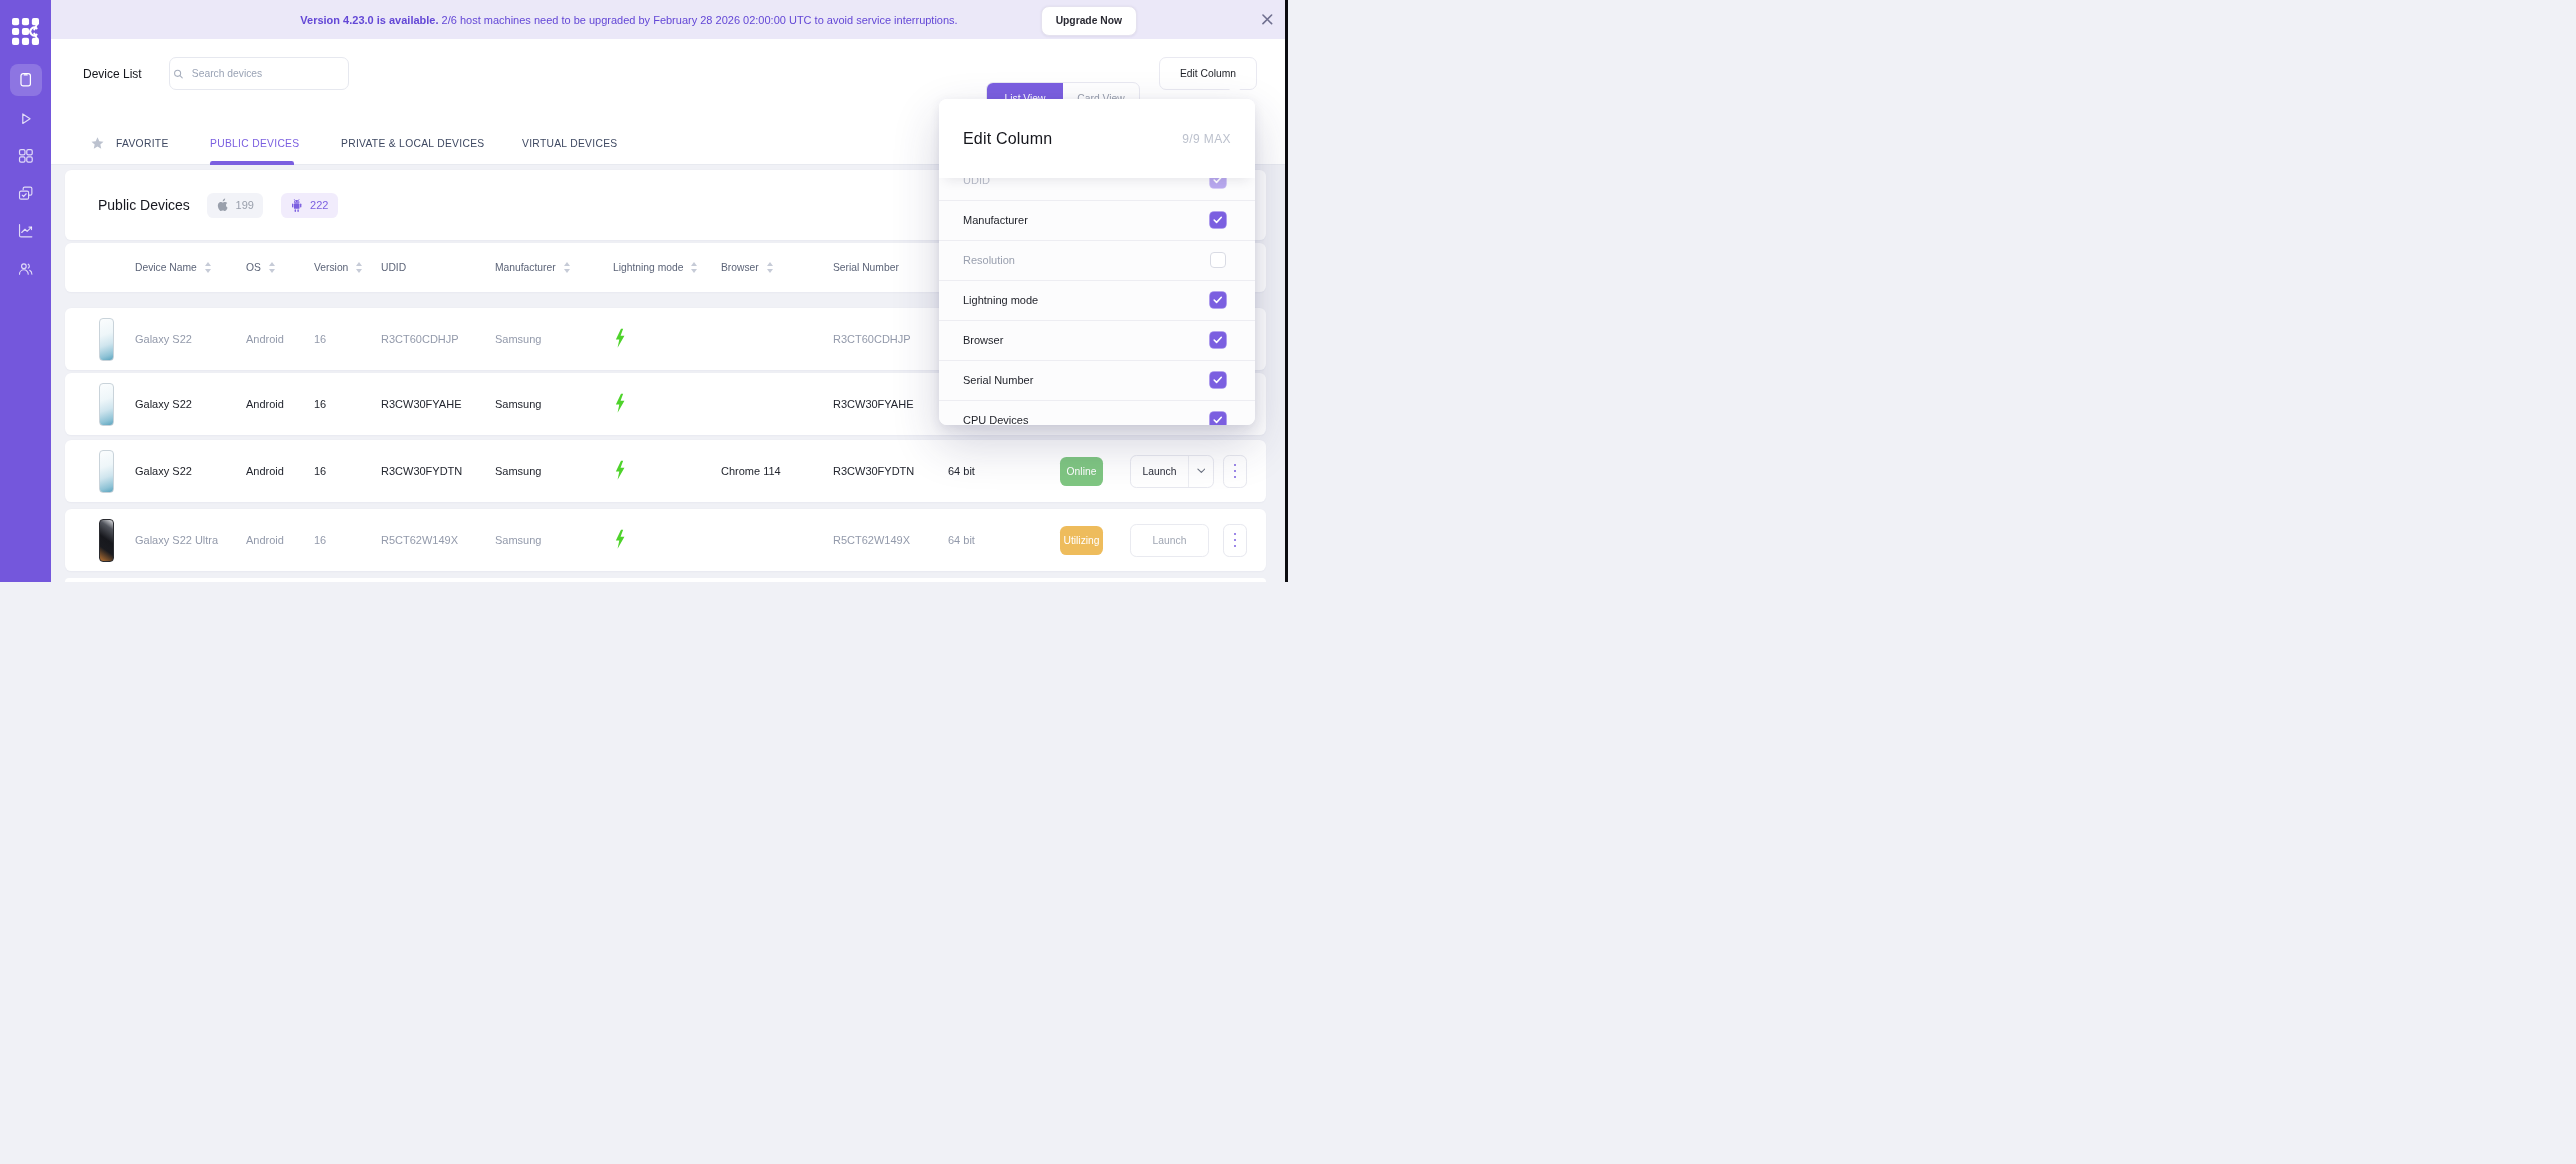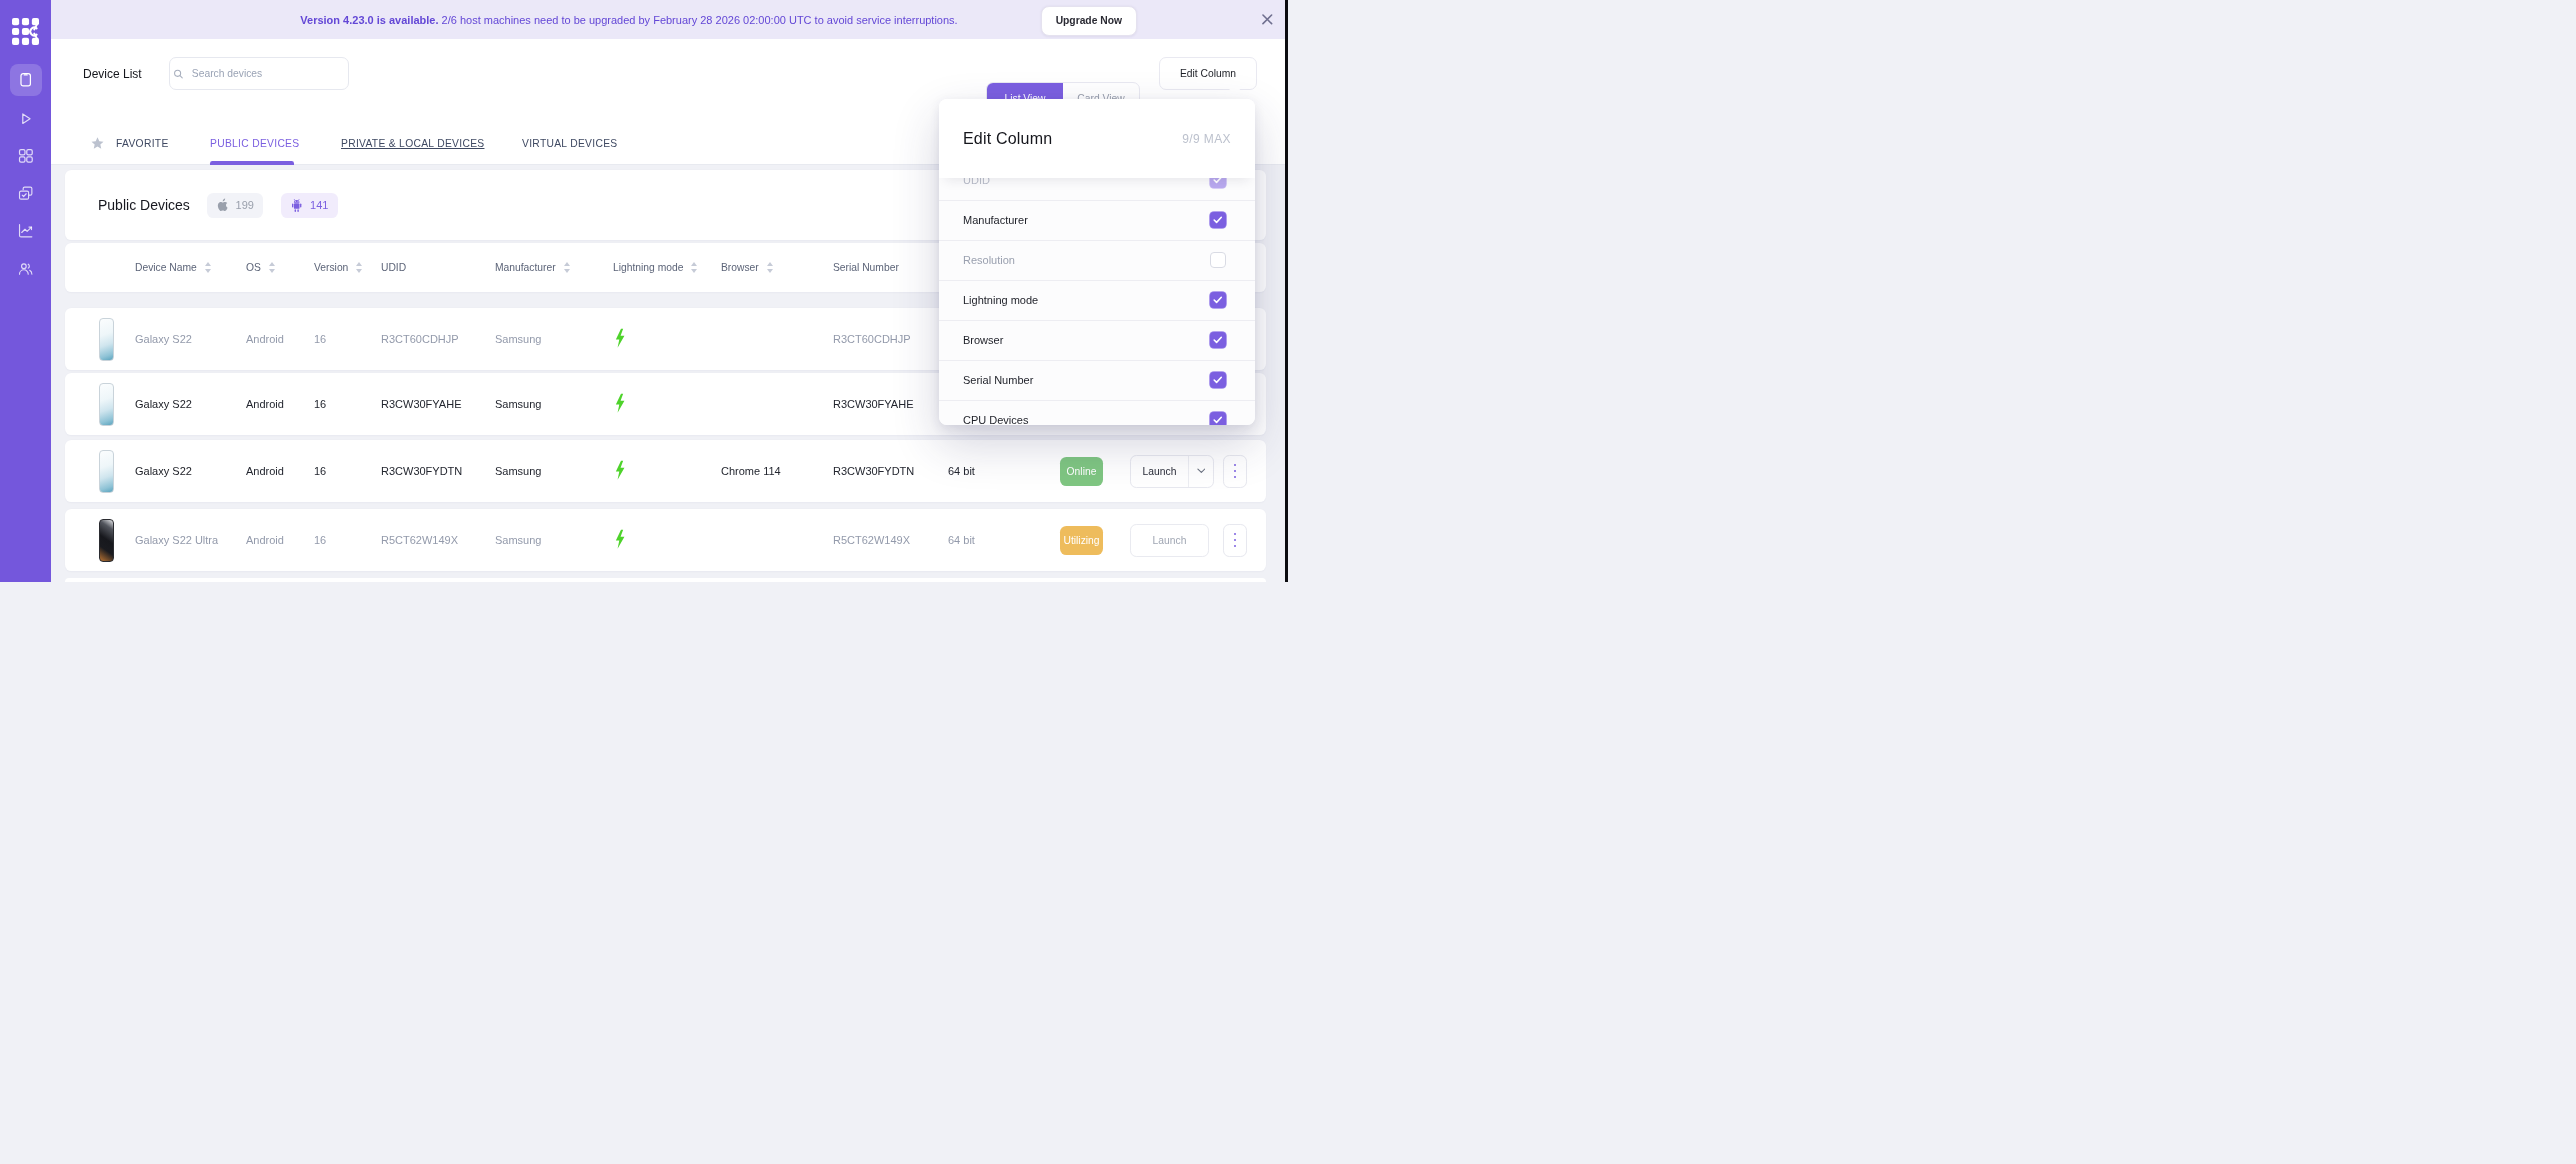--- a/index.html
+++ b/index.html
@@ -205,21 +205,21 @@
   <div class="tabs">
     <div class="tab" style="left:39px;">
       <svg width="15" height="15" viewBox="0 0 20 20" style="margin-right:11px;">
         <path d="M10 1.8 l2.4 5.2 5.6 .6 -4.2 3.8 1.2 5.6 -5 -2.9 -5 2.9 1.2 -5.6 -4.2 -3.8 5.6 -.6 Z" fill="#bcc2cf"></path>
       </svg>
       <span>FAVORITE</span>
     </div>
     <div class="tab active" style="left:159px;">
       <span>PUBLIC DEVICES</span>
     </div>
-    <div class="tab" style="left:290px;text-decoration:underline;">
+    <div class="tab" style="left:290px;">
       <span>PRIVATE &amp; LOCAL DEVICES</span>
     </div>
     <div class="tab" style="left:471px;">
       <span>VIRTUAL DEVICES</span>
     </div>
     <div class="tab-underline"></div>
   </div>
 </section>
 
 <div class="card section-card">
@@ -238,21 +238,21 @@
         <rect x="7" y="9" width="10" height="10" rx="1.6"></rect>
         <rect x="3.6" y="9.4" width="2.4" height="7" rx="1.2"></rect>
         <rect x="18" y="9.4" width="2.4" height="7" rx="1.2"></rect>
         <rect x="8.2" y="19.6" width="2.6" height="5" rx="1.3"></rect>
         <rect x="13.2" y="19.6" width="2.6" height="5" rx="1.3"></rect>
         <path d="M7.8 2.2 l1.4 2 M16.2 2.2 l-1.4 2" stroke="#7b5fe0" stroke-width="1.3" stroke-linecap="round"></path>
       </g>
       <circle cx="9.6" cy="5.6" r=".9" fill="#f1ecfc"></circle>
         <circle cx="14.4" cy="5.6" r=".9" fill="#f1ecfc"></circle>
     </svg>
-    <span class="cnt">141</span>
+    <span class="cnt">222</span>
   </div>
 </div>
 
 <div class="card thead grid-cols">
   <div></div>
   <div class="th">
     <span>Device Name</span>
     <span class="sort">
         <i class="up"></i>
         <i class="dn"></i>

